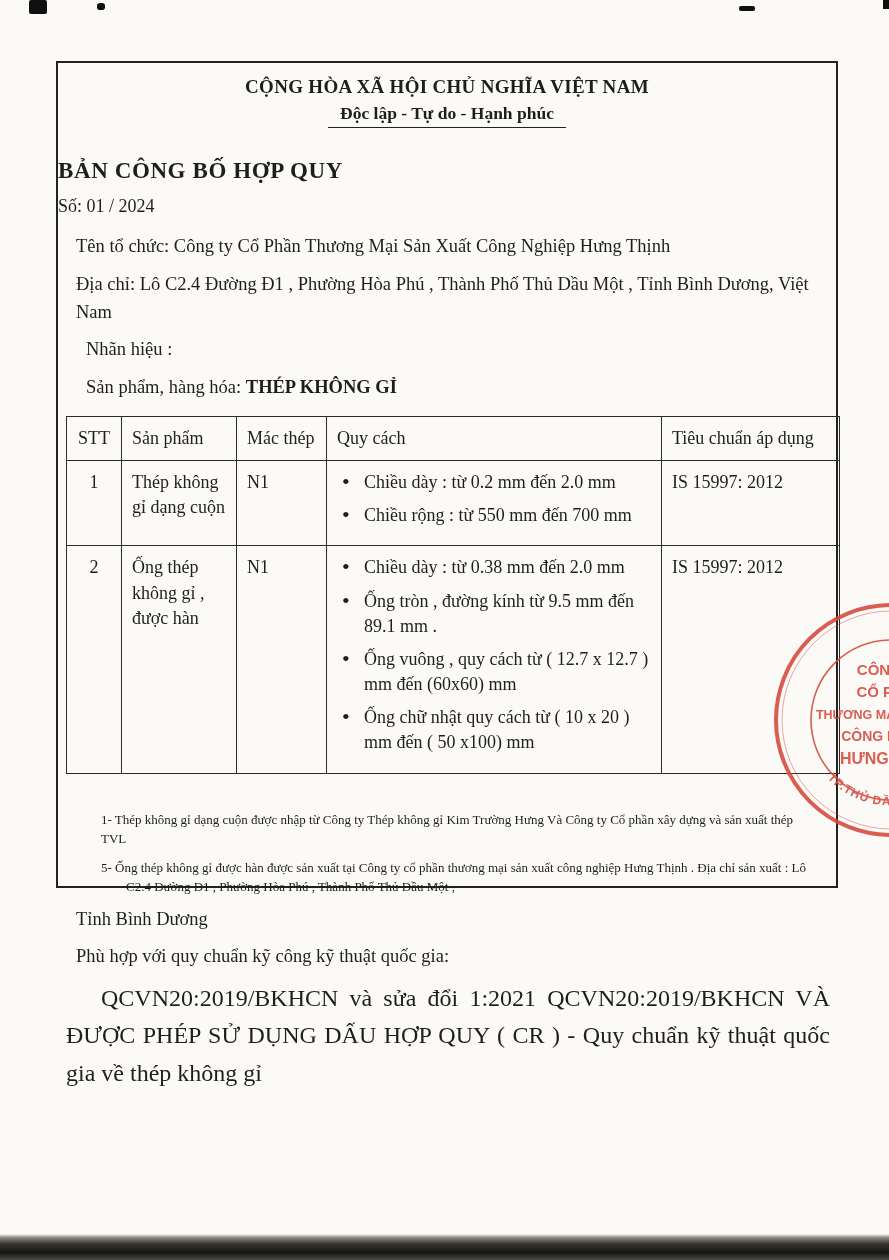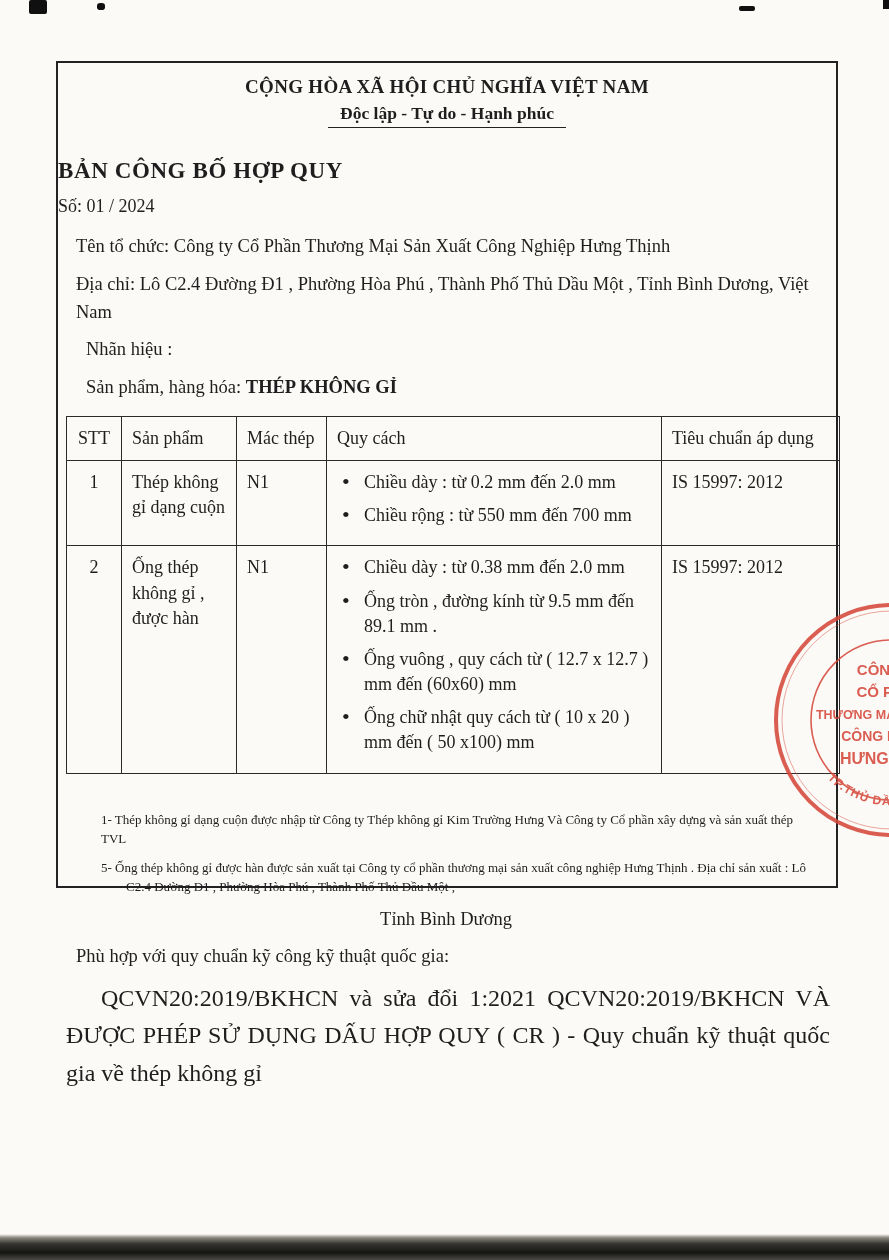--- a/index.html
+++ b/index.html
@@ -52,21 +52,21 @@
   td.cell-grade { text-align:left; }
   ul.specs { list-style:none; }
   ul.specs li { position:relative; padding-left:27px; margin-bottom:8px; }
   ul.specs li::before {
     content:"•"; position:absolute; left:5px; top:-3px; font-size:22px; color:#1e1e1e;
   }
 
   .note { font-size:13px; line-height:1.5; margin-left:43px; margin-right:18px; }
   .note-1 { margin-top:36px; }
   .note-2 { margin-top:9px; padding-left:25px; text-indent:-25px; }
-  .province { margin-top:9px;text-align:center; }
+  .province { margin-top:9px; }
   .conformity {
     font-size:24px; line-height:1.55; margin:9px 6px 0 8px;
     text-align:justify; text-indent:35px;
   }
 
   
   .stamp { position:absolute; left:756px; top:585px; opacity:0.88; }
   .stamp text { font-family:"Liberation Sans", sans-serif; font-weight:bold; }
 </style>
 </head>

